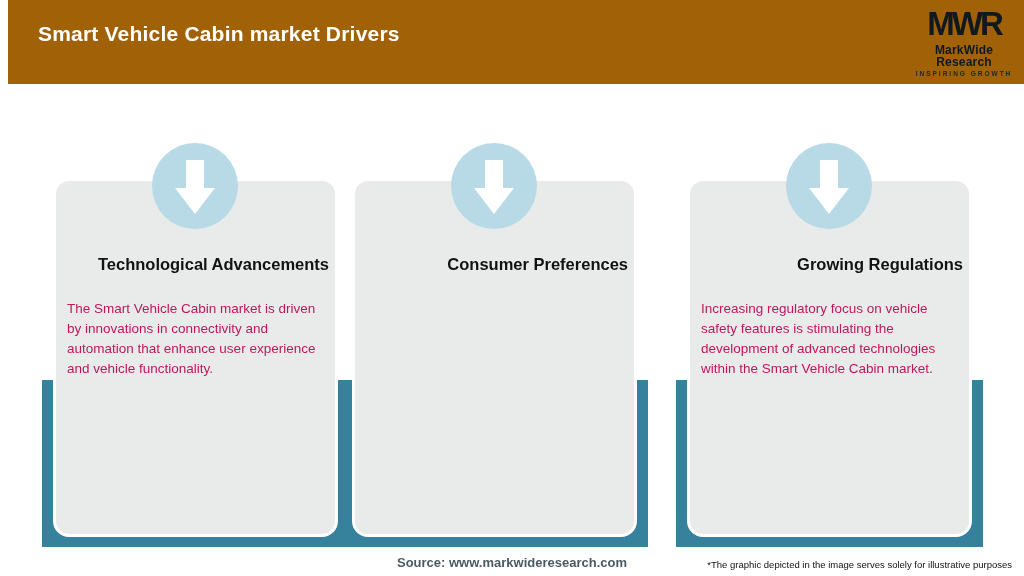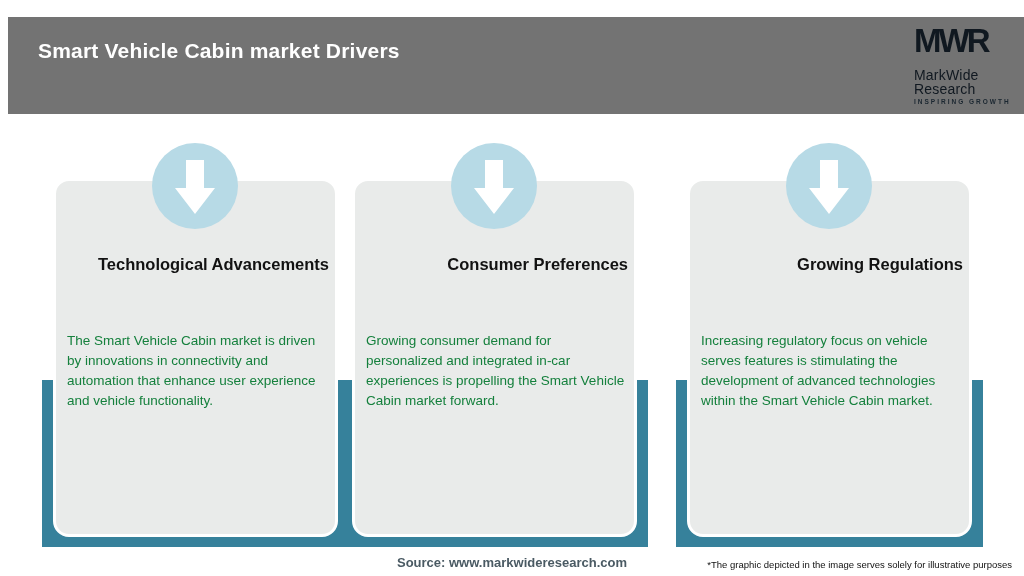--- a/index.html
+++ b/index.html
@@ -13,53 +13,53 @@
     width: 1024px;
     height: 576px;
     background: #ffffff;
     overflow: hidden;
   }
 
   
   .header {
     position: absolute;
     left: 8px;
-    top: 17px;
+    top: 0;
     width: 1016px;
-    height: 97px;
-    background: #737373;
+    height: 84px;
+    background: #a16207;
   }
   .page-title {
     position: absolute;
     left: 30px;
     top: 22px;
     font-size: 21px;
     font-weight: bold;
     color: #ffffff;
     letter-spacing: 0.2px;
   }
   .logo {
     position: absolute;
     right: 10px;
     top: 9px;
     width: 100px;
-    text-align: left;
+    text-align: center;
     color: #101820;
     line-height: 1;
   }
   .logo-monogram {
     font-size: 33px;
     font-weight: bold;
     letter-spacing: -3px;
     line-height: 30px;
   }
   .logo-name {
-    font-size: 14px;
-    font-weight: normal;
-    margin-top: 12px;
+    font-size: 12px;
+    font-weight: bold;
+    margin-top: 5px;
     letter-spacing: 0.2px;
   }
   .logo-tagline {
     font-size: 6.5px;
     font-weight: bold;
     letter-spacing: 2px;
     margin-top: 3px;
     color: #1a2630;
   }
 
@@ -95,24 +95,24 @@
   }
   .card-title {
     margin: 72px 6px 0 6px;
     text-align: right;
     font-size: 16.5px;
     line-height: 22px;
     font-weight: bold;
     color: #121212;
   }
   .card-desc {
-    margin: 56px 8px 0 11px;
+    margin: 24px 8px 0 11px;
     font-size: 13.5px;
     line-height: 20px;
-    color: #15803d;
+    color: #be185d;
   }
 
   .circle-badge {
     position: absolute;
     left: 110px;  
     top: 0;
     width: 86px;
     height: 86px;
     border-radius: 50%;
     background: #b7dae6;
@@ -168,36 +168,35 @@
           <path d="M14 4 h18 v28 h11 L23 58 L3 32 h11 Z" fill="#ffffff"></path>
         </svg>
       </span>
     </div>
   </div>
 
   <div class="card-group g2">
     <div class="card-backer"></div>
     <div class="card">
       <div class="card-title">Consumer Preferences</div>
-      <div class="card-desc">Growing consumer demand for personalized and integrated in-car experiences is propelling the Smart Vehicle Cabin market forward.</div>
     </div>
     <div class="circle-badge">
       <span>
         <svg width="46" height="62" viewBox="0 0 46 62">
           <path d="M14 4 h18 v28 h11 L23 58 L3 32 h11 Z" fill="#ffffff"></path>
         </svg>
       </span>
     </div>
   </div>
 
   <div class="card-group g3">
     <div class="card-backer"></div>
     <div class="card">
       <div class="card-title">Growing Regulations</div>
-      <div class="card-desc">Increasing regulatory focus on vehicle serves features is stimulating the development of advanced technologies within the Smart Vehicle Cabin market.</div>
+      <div class="card-desc">Increasing regulatory focus on vehicle safety features is stimulating the development of advanced technologies within the Smart Vehicle Cabin market.</div>
     </div>
     <div class="circle-badge">
       <span>
         <svg width="46" height="62" viewBox="0 0 46 62">
           <path d="M14 4 h18 v28 h11 L23 58 L3 32 h11 Z" fill="#ffffff"></path>
         </svg>
       </span>
     </div>
   </div>
 

